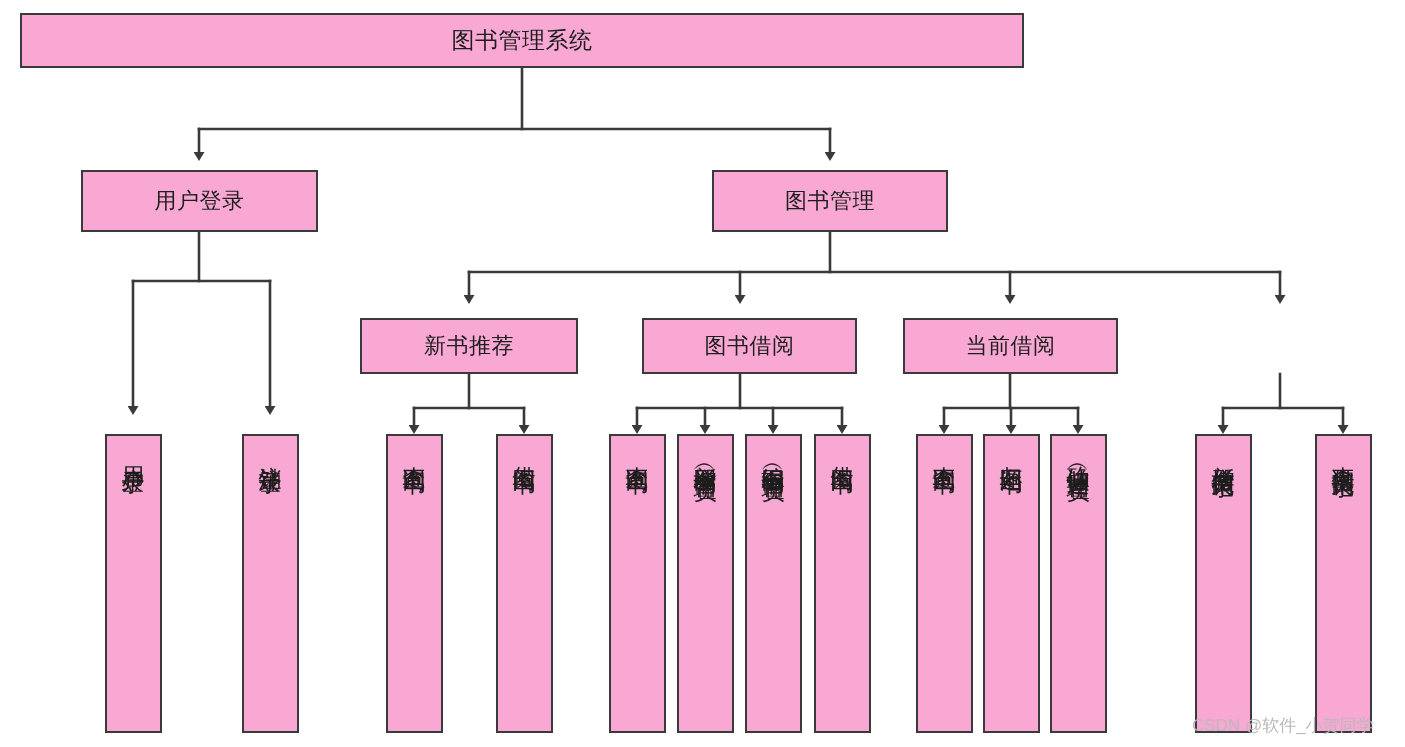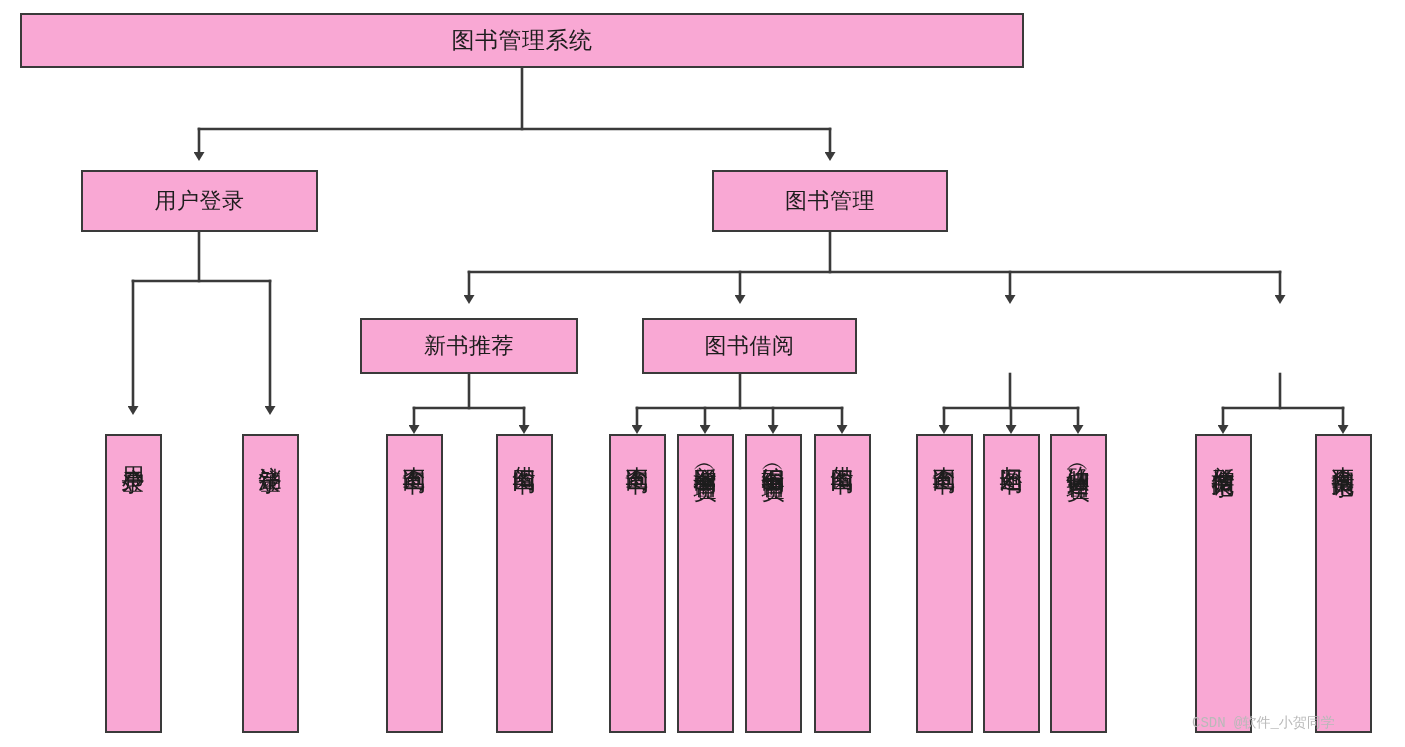--- a/index.html
+++ b/index.html
@@ -62,25 +62,25 @@
     font-size: 23px;
     line-height: 1.05;
     letter-spacing: 2px;
     white-space: nowrap;
     text-align: left;
   }
   #watermark {
     position: absolute;
     left: 1192px;
     top: 714px;
-    font-size: 14px;
+    font-size: 17px;
     color: #b9b9b9;
     white-space: nowrap;
     z-index: 5;
-    font-family: Liberation Mono, monospace;
+    font-family: Liberation Sans, sans-serif;
   }
 </style>
 </head>
 <body>
 
 <div id="diagram-root">
 
   <svg id="edge-layer" viewBox="0 0 1405 747" width="1405" height="747" xmlns="http://www.w3.org/2000/svg">
     <defs>
       <marker id="arrow" markerWidth="9" markerHeight="11" refX="1" refY="5.5" orient="auto" markerUnits="userSpaceOnUse">
@@ -141,20 +141,23 @@
   <div class="node h" style="left:360px; top:318px; width:218px; height:56px;">
     <span class="label">新书推荐</span>
   </div>
 
   <div class="node h" style="left:712px; top:170px; width:236px; height:62px;">
     <span class="label">图书管理</span>
   </div>
   <div class="node h" style="left:598px; top:318px; width:215px; height:56px;margin-left:44px;">
     <span class="label">图书借阅</span>
   </div>
+  <div class="node h" style="left:903px; top:318px; width:215px; height:56px;">
+    <span class="label">当前借阅</span>
+  </div>
 
   <div class="node v" style="left:105px; top:434px; width:57px; height:299px;">
     <span class="label">用户登录</span>
   </div>
   <div class="node v" style="left:242px; top:434px; width:57px; height:299px;">
     <span class="label">注销登录</span>
   </div>
 
   <div class="node v" style="left:386px; top:434px; width:57px; height:299px;">
     <span class="label">查询图书</span>

